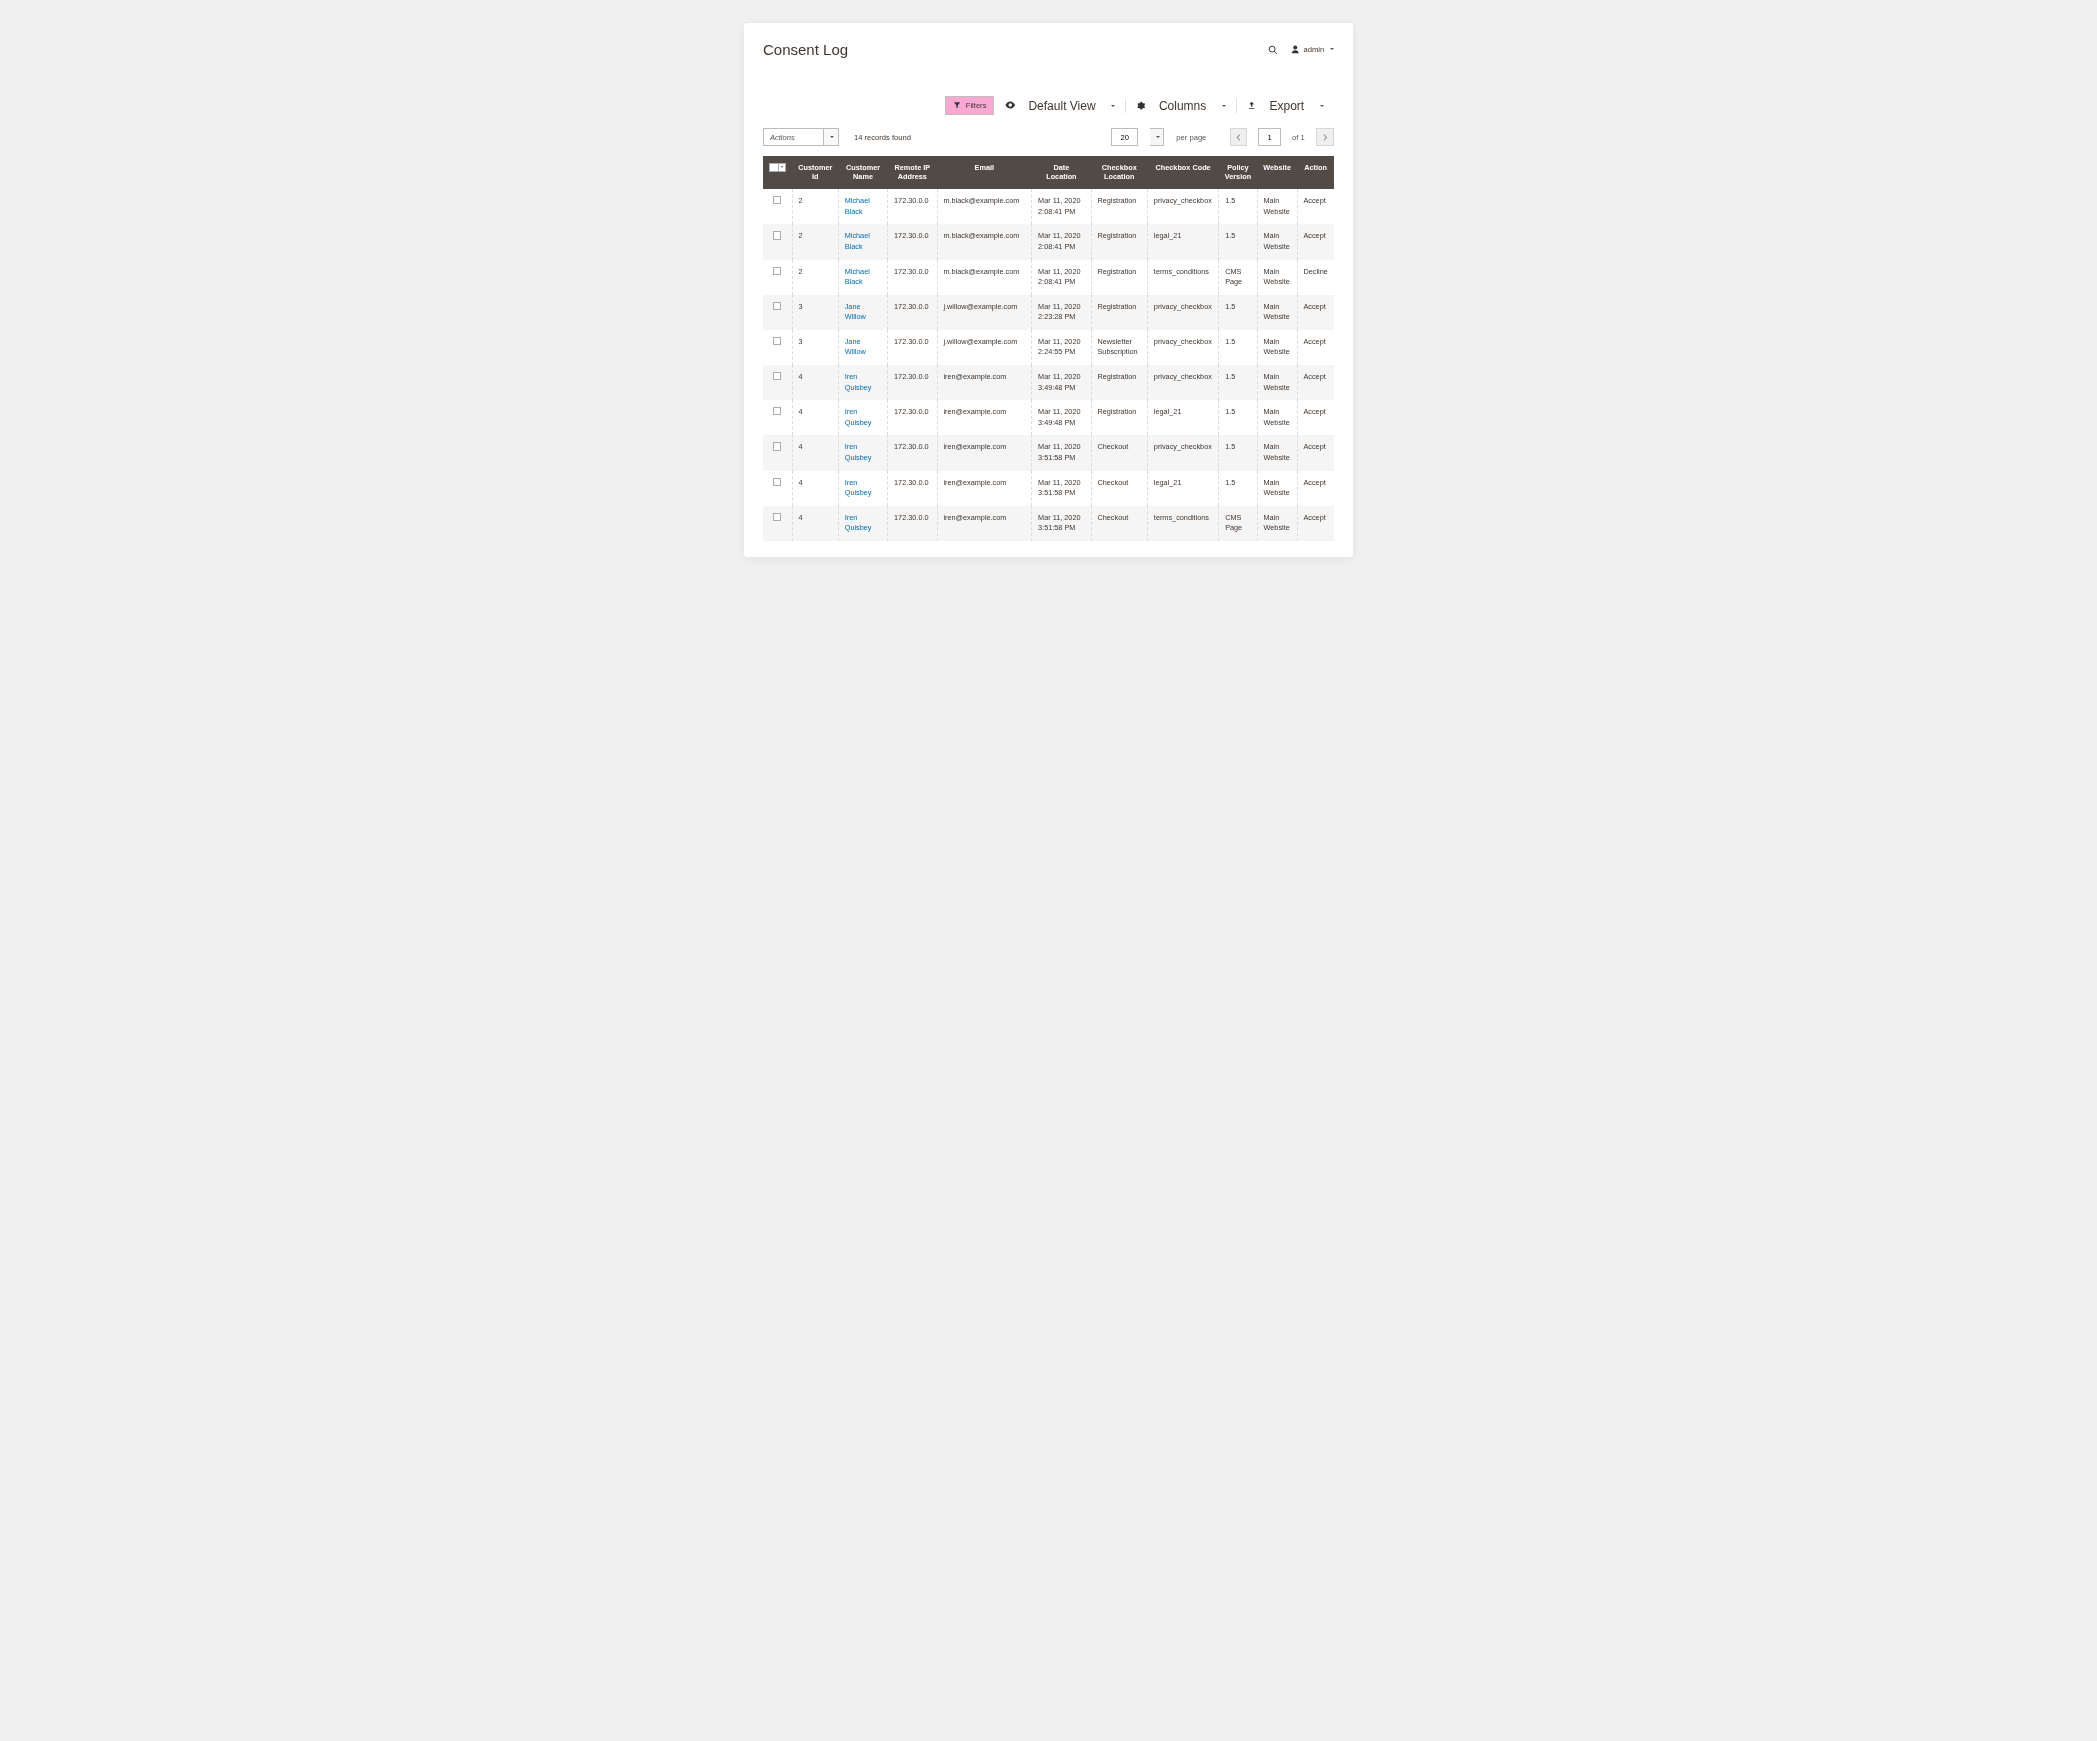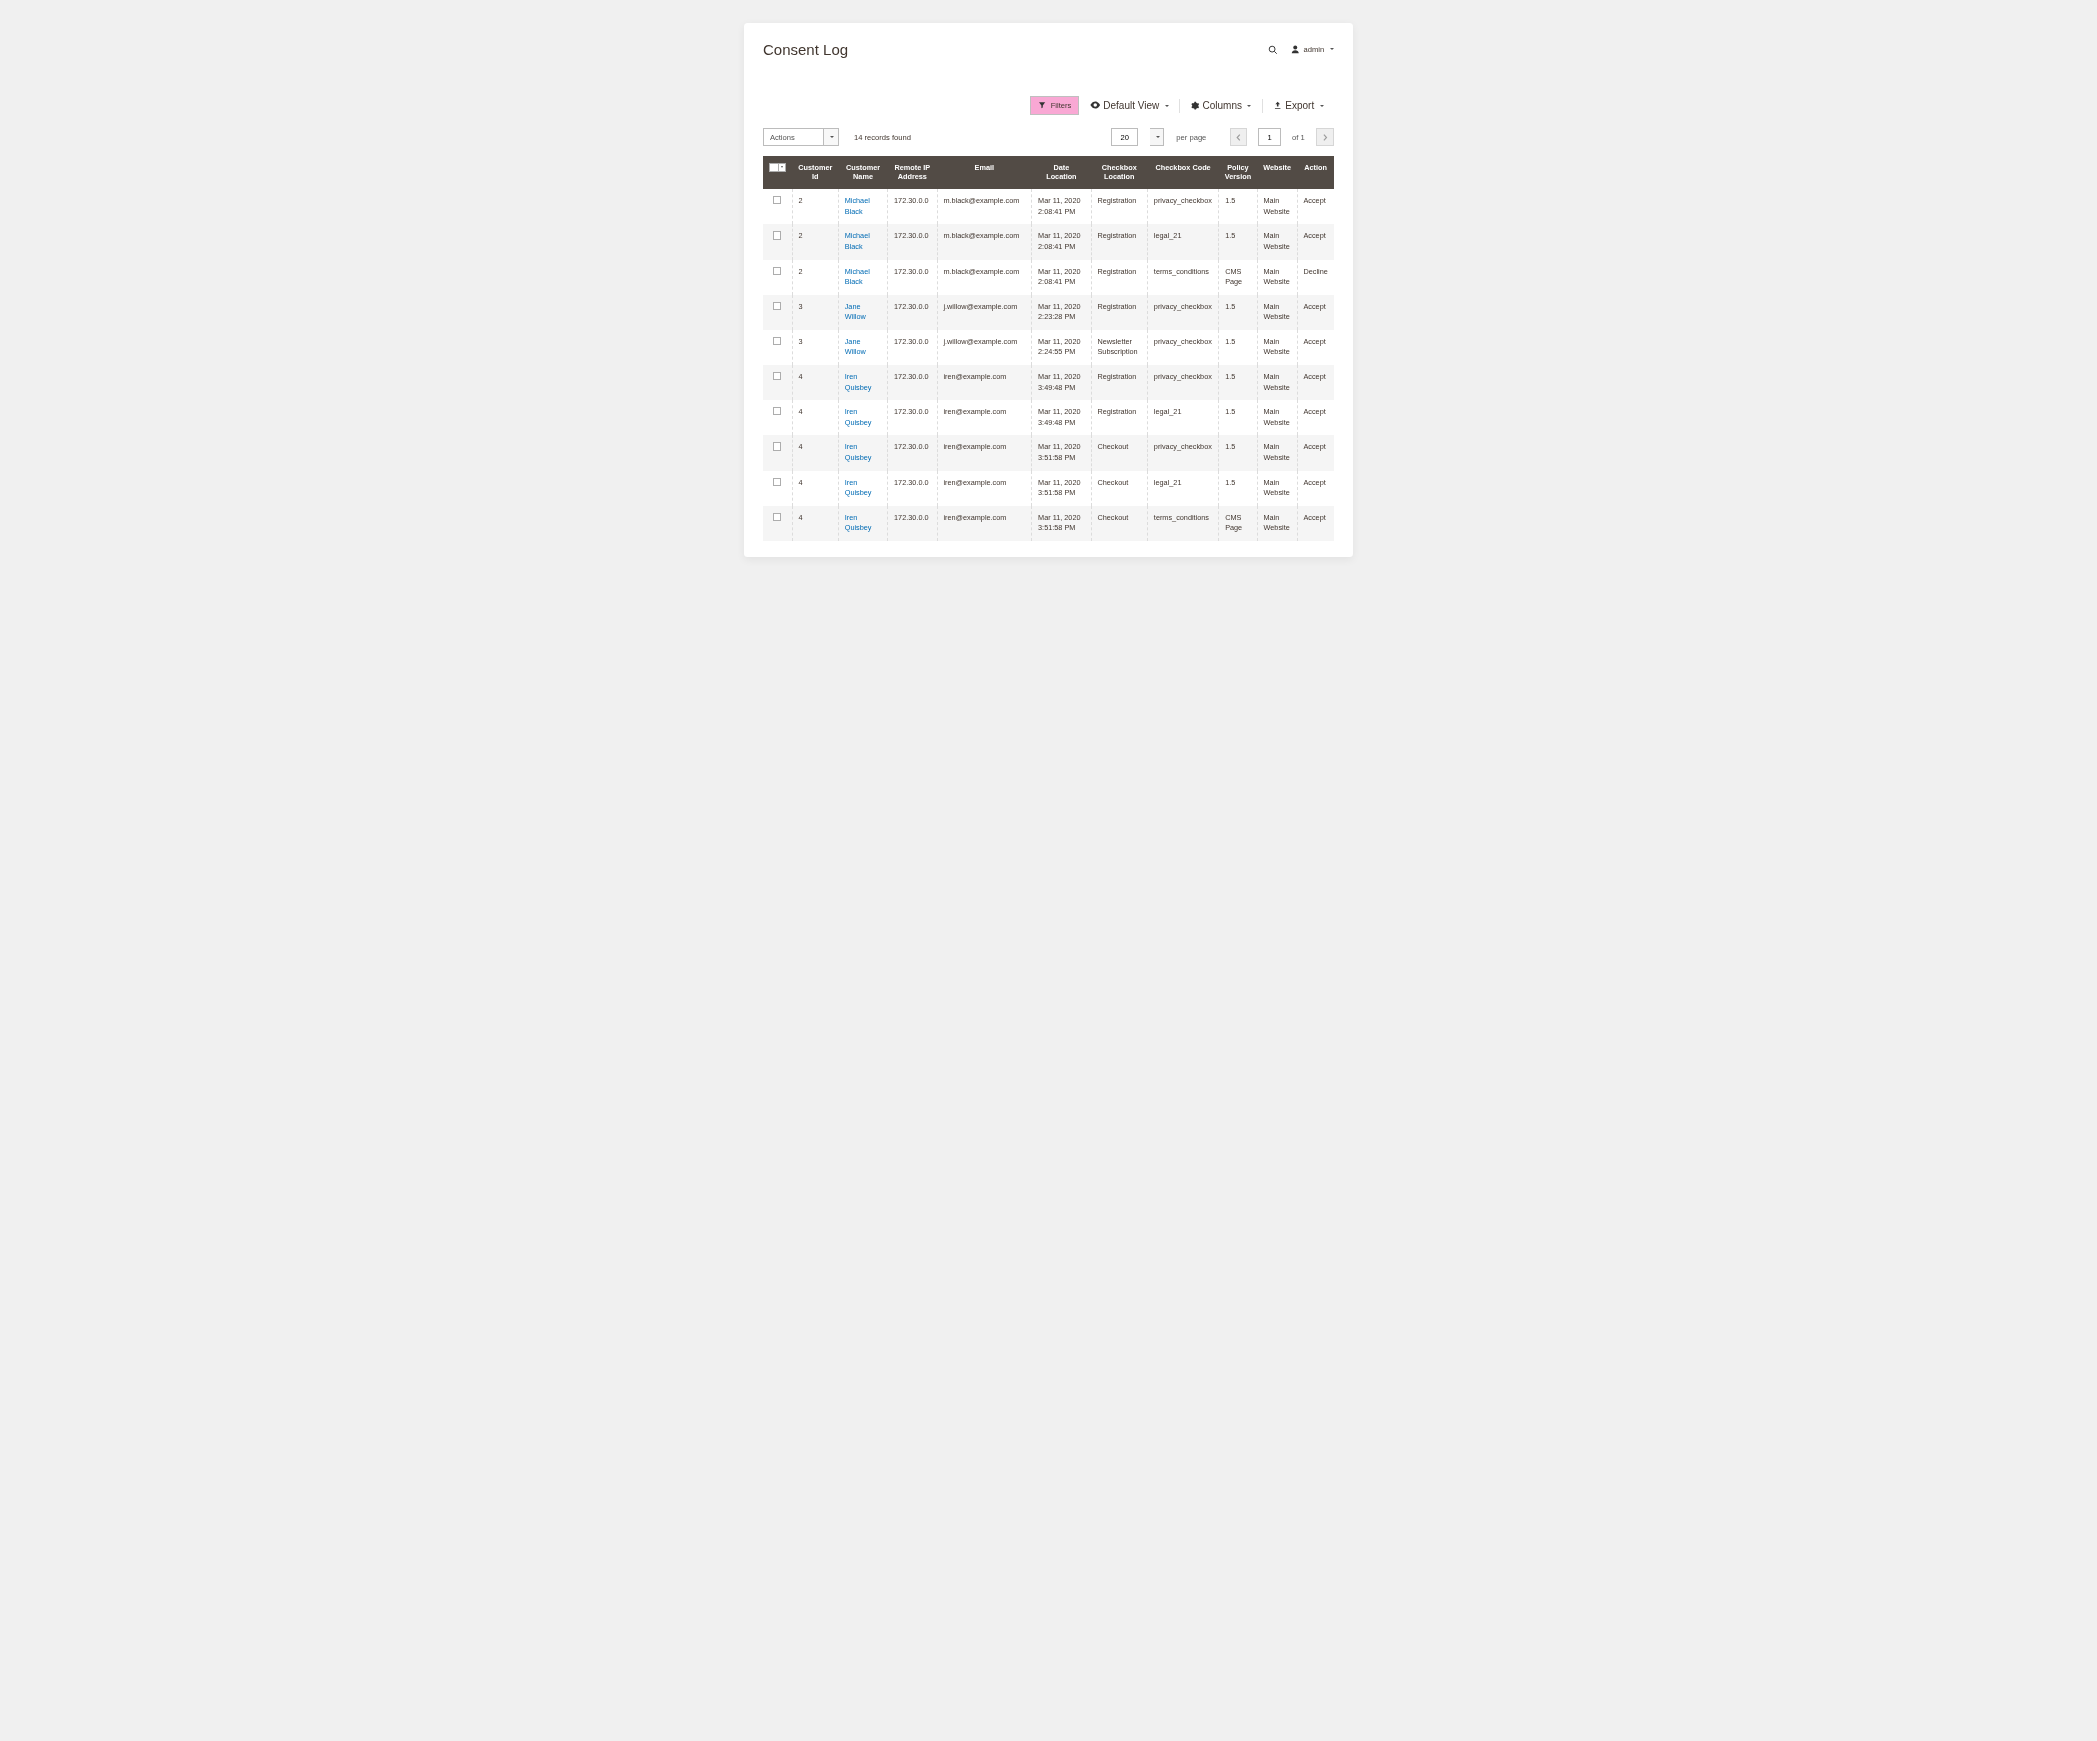--- a/index.html
+++ b/index.html
@@ -53,42 +53,43 @@
     background: #f9a8d4;
     border: 0.6px solid #bfbfbf;
     padding: 4.1px 7px;
     font-size: 7.6px;
     color: #41362f;
     cursor: pointer;
   }
   .tool-link {
     display: inline-flex;
     align-items: center;
-    gap: 3px;
+    gap: 13px;
     padding: 0 10.5px;
     color: #41362f;
     cursor: pointer;
-    font-size: 10px;
+    font-size: 12px;
   }
   .tool-sep { width:0.6px; height:14px; background:#e0e0e0; }
   .caret-down { display:inline-block; border-left:2.3px solid transparent; border-right:2.3px solid transparent; border-top:2.9px solid #555; margin-left:2.3px; }
 
   .icon-svg { flex:0 0 auto; display:inline-block; }
 
   
   .control-row {
     display: flex;
     justify-content: space-between;
     align-items: center;
     margin-bottom: 9.4px;
   }
   .control-left { display:flex; align-items:center; gap: 15px; }
   .actions-select {
     display:flex;
     border:0.6px solid #bcbcbc;
+    font-style:italic;
   }
   .actions-select .label {
     padding:3.5px 21px 3.5px 5.9px;
     color:#555;
     min-width:59px;
   }
   .actions-select .sel-btn {
     border-left:0.6px solid #bcbcbc;
     width:15px;
     display:flex;

